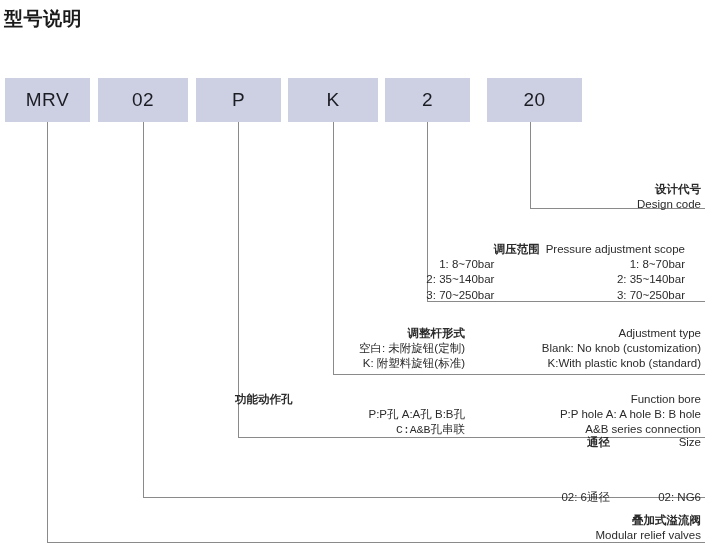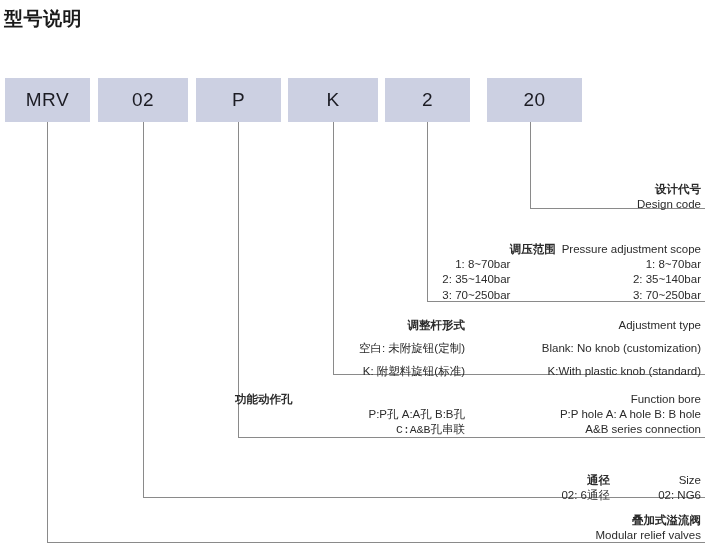--- a/index.html
+++ b/index.html
@@ -132,40 +132,40 @@
 
 <div class="label-block" style="right:4px; top:182px; width:300px;">
   <div class="lbl-row">
       <span class="lbl-cn bold">设计代号</span>
     </div>
   <div class="lbl-row">
       <span class="lbl-en">Design code</span>
     </div>
 </div>
 
-<div class="label-block" style="right:4px; top:242px; width:420px;">
+<div class="label-block" style="right:20px; top:242px; width:420px;">
   <div class="lbl-row">
     <span class="lbl-cn bold" style="padding-right:6px;">调压范围</span>
     <span class="lbl-en">Pressure adjustment scope</span>
   </div>
   <div class="lbl-row">
     <span class="col-cn" style="width:230px;">1: 8~70bar</span>
     <span class="col-en" style="width:185px;">1: 8~70bar</span>
   </div>
   <div class="lbl-row">
     <span class="col-cn" style="width:230px;">2: 35~140bar</span>
     <span class="col-en" style="width:185px;">2: 35~140bar</span>
   </div>
   <div class="lbl-row">
     <span class="col-cn" style="width:230px;">3: 70~250bar</span>
     <span class="col-en" style="width:185px;">3: 70~250bar</span>
   </div>
 </div>
 
-<div class="label-block" style="right:4px; top:318px; width:470px;gap:8px;">
+<div class="label-block" style="right:4px; top:326px; width:470px;">
   <div class="lbl-row">
     <span class="lbl-cn bold" style="padding-right:6px; width:230px; text-align:right;">调整杆形式</span>
     <span class="lbl-en" style="width:230px; text-align:right;">Adjustment type</span>
   </div>
   <div class="lbl-row">
     <span class="col-cn" style="width:230px;">空白: 未附旋钮(定制)</span>
     <span class="col-en" style="width:230px;">Blank: No knob (customization)</span>
   </div>
   <div class="lbl-row">
     <span class="col-cn" style="width:230px;">K: 附塑料旋钮(标准)</span>
@@ -181,21 +181,21 @@
   <div class="lbl-row">
     <span class="col-cn" style="width:230px;">P:P孔  A:A孔  B:B孔</span>
     <span class="col-en" style="width:230px;">P:P hole   A: A hole   B: B hole</span>
   </div>
   <div class="lbl-row">
     <span class="col-cn" style="width:230px;font-family:Liberation Mono, monospace;">C:A&amp;B孔串联</span>
     <span class="col-en" style="width:230px;">A&amp;B series connection</span>
   </div>
 </div>
 
-<div class="label-block" style="right:4px; top:473px; width:270px;">
+<div class="label-block" style="right:4px; top:435px; width:270px;gap:40px;">
   <div class="lbl-row">
     <span class="lbl-cn bold" style="padding-right:6px; width:150px; text-align:right;">通径</span>
     <span class="lbl-en" style="width:85px; text-align:right;">Size</span>
   </div>
   <div class="lbl-row">
     <span class="col-cn" style="width:150px;">02: 6通径</span>
     <span class="col-en" style="width:85px;">02: NG6</span>
   </div>
 </div>
 

